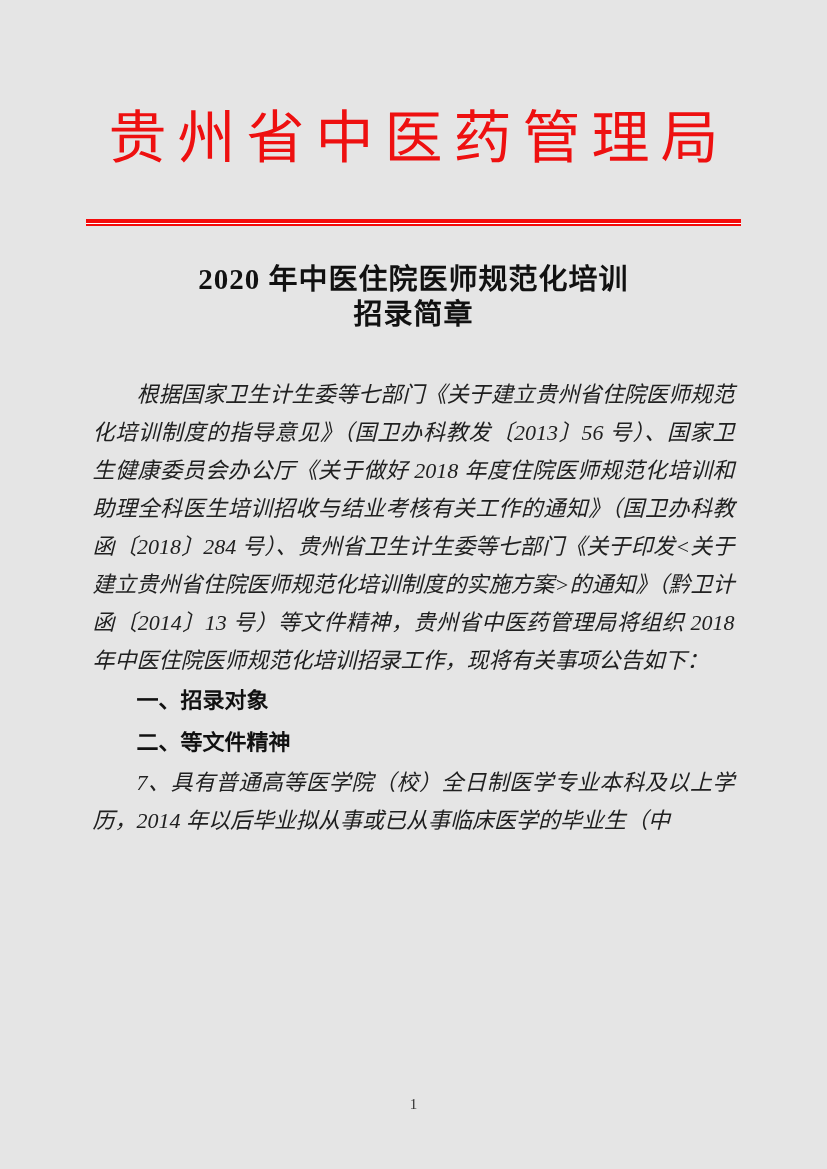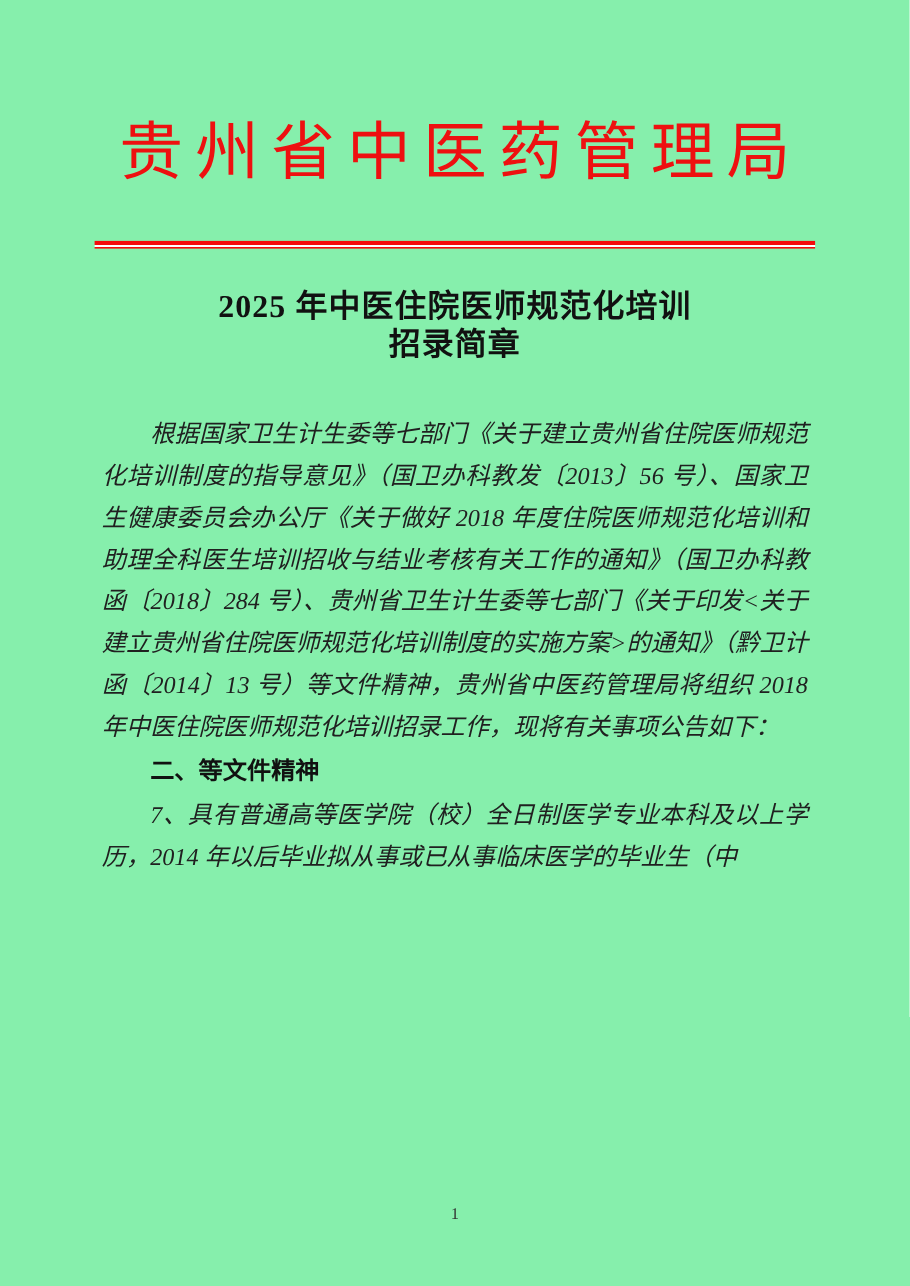--- a/index.html
+++ b/index.html
@@ -6,21 +6,21 @@
   html, body {
     margin: 0;
     padding: 0;
     background: #ffffff;
   }
   .page {
     position: relative;
     width: 827px;
     height: 1169px;
     margin: 0 auto;
-    background: #86efac;
+    background: #e5e5e5;
     overflow: hidden;
     font-family: "Liberation Serif", "DejaVu Serif", serif;
     color: #1f1f1f;
   }
   
   .letterhead {
     padding-top: 100px;
     text-align: center;
   }
   .agency-title {
@@ -97,28 +97,29 @@
 <body>
 
 <div class="page">
 
   <div class="letterhead">
     <h1 class="agency-title">贵州省中医药管理局</h1>
     <div class="red-rule"></div>
   </div>
 
   <h2 class="doc-title">
-    <span>2025 年中医住院医师规范化培训</span><br>
+    <span>2020 年中医住院医师规范化培训</span><br>
     <span>招录简章</span>
   </h2>
 
   <div class="body-block">
 
     <p>根据国家卫生计生委等七部门《关于建立贵州省住院医师规范化培训制度的指导意见》（国卫办科教发〔2013〕56 号）、国家卫生健康委员会办公厅《关于做好 2018 年度住院医师规范化培训和助理全科医生培训招收与结业考核有关工作的通知》（国卫办科教函〔2018〕284 号）、贵州省卫生计生委等七部门《关于印发&lt;关于建立贵州省住院医师规范化培训制度的实施方案&gt;的通知》（黔卫计函〔2014〕13 号）等文件精神，贵州省中医药管理局将组织 2018 年中医住院医师规范化培训招录工作，现将有关事项公告如下：</p>
 
+    <h3 class="section-heading">一、招录对象</h3>
 
 
     <h3 class="section-heading">二、等文件精神</h3>
 
     <p>7、具有普通高等医学院（校）全日制医学专业本科及以上学历，2014 年以后毕业拟从事或已从事临床医学的毕业生（中</p>
 
   </div>
 
   <div class="page-footer">
     <span class="page-number">1</span>

